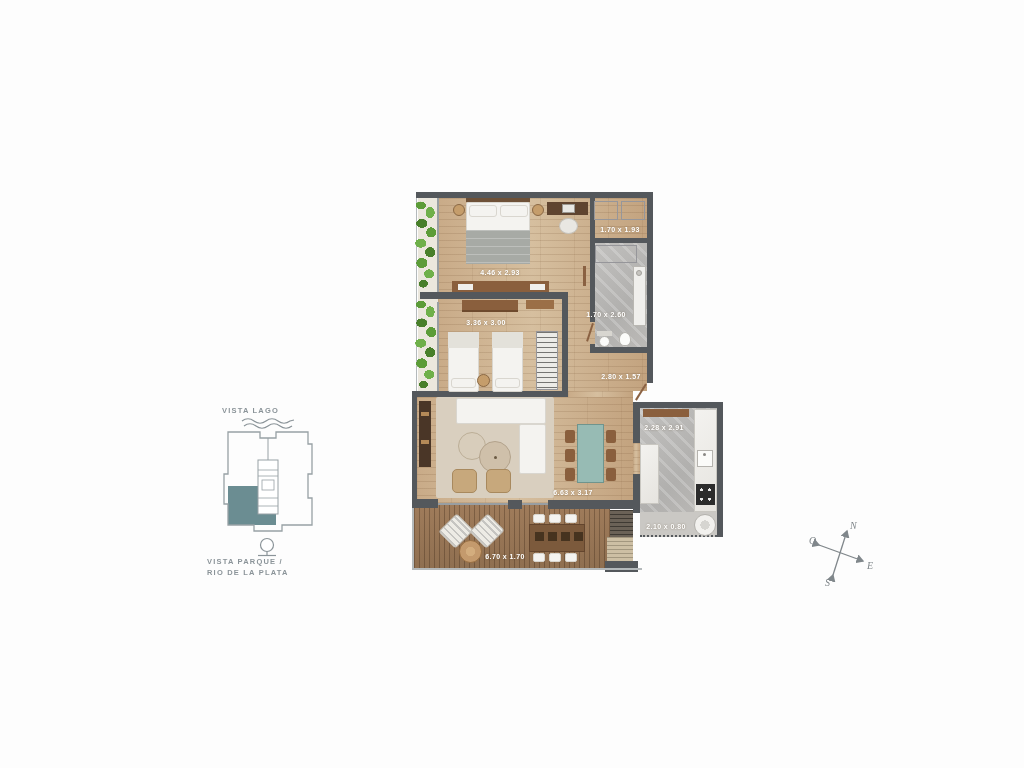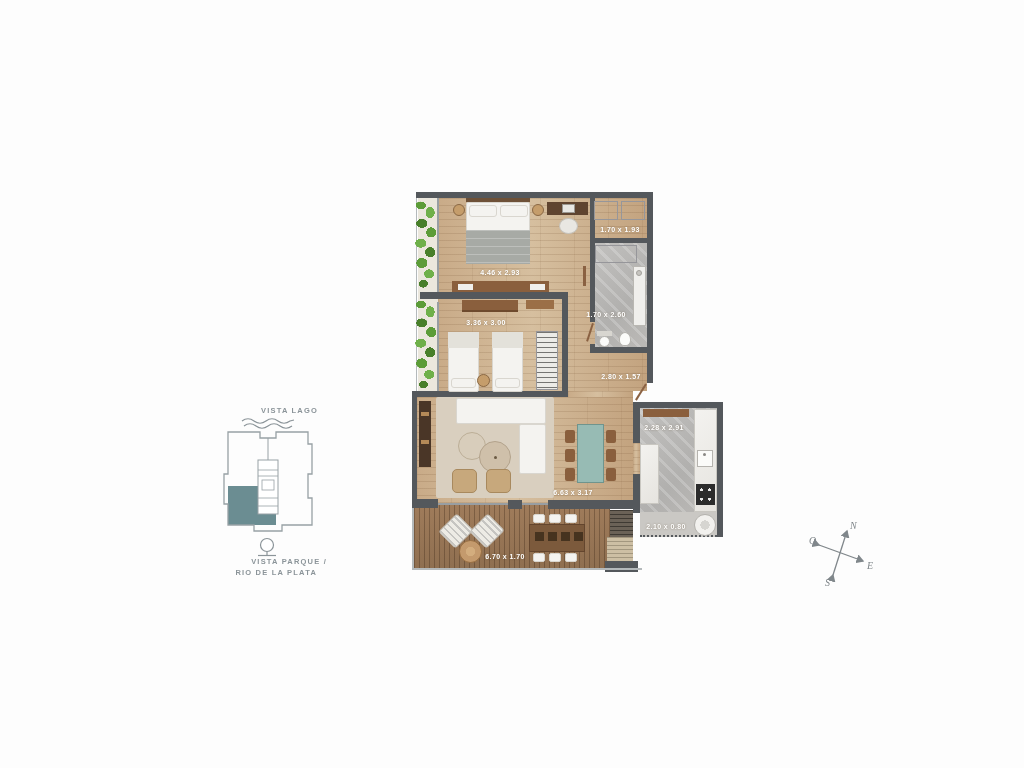--- a/index.html
+++ b/index.html
@@ -26,21 +26,21 @@
   .edge{position:absolute;background:#b4b9bb;}
   .door{position:absolute;background:#8a6142;}
   .white-box{background:#f4f3f0;border:1px solid #d9d6cf;box-sizing:border-box;border-radius:2px;}
   .circle{border-radius:50%;}
   .tan{background:#c59d6b;border:1px solid #8a6844;box-sizing:border-box;}
   .brown{background:#8a5f3d;}
   .lbl{position:absolute;width:90px;color:#fff;font-size:7px;font-weight:700;line-height:9px;
        letter-spacing:.4px;text-align:center;white-space:nowrap;
        text-shadow:0 0 2px rgba(90,70,40,.55);}
   .kp-text{position:absolute;color:#8b9499;font-size:7.5px;font-weight:600;letter-spacing:1.2px;
-       text-align:right;line-height:9px;white-space:nowrap;}
+       text-align:left;line-height:9px;white-space:nowrap;}
   .foliage{position:absolute;background-image:
     radial-gradient(9px 7px at 30% 6%,  #5c9c38 55%, rgba(0,0,0,0) 56%),
     radial-gradient(8px 10px at 66% 14%, #6fb04a 55%, rgba(0,0,0,0) 56%),
     radial-gradient(10px 8px at 34% 26%, #487f2a 55%, rgba(0,0,0,0) 56%),
     radial-gradient(9px 9px at 70% 36%,  #5c9c38 55%, rgba(0,0,0,0) 56%),
     radial-gradient(10px 8px at 30% 48%, #6fb04a 55%, rgba(0,0,0,0) 56%),
     radial-gradient(9px 9px at 66% 58%,  #487f2a 55%, rgba(0,0,0,0) 56%),
     radial-gradient(10px 9px at 34% 70%, #5c9c38 55%, rgba(0,0,0,0) 56%),
     radial-gradient(9px 8px at 62% 82%,  #6fb04a 55%, rgba(0,0,0,0) 56%),
     radial-gradient(8px 7px at 40% 93%,  #487f2a 55%, rgba(0,0,0,0) 56%);}
@@ -213,21 +213,21 @@
     <line x1="36" y1="78" x2="56" y2="78" stroke="#98a1a5" stroke-width="0.8"></line>
   </svg>
 
   <svg class="abs" style="left:257px;top:536px;" width="20" height="24" viewBox="0 0 20 24">
     <circle cx="10" cy="9" r="6.5" fill="#ffffff" stroke="#8b9499" stroke-width="1.2"></circle>
     <line x1="10" y1="15.5" x2="10" y2="19" stroke="#8b9499" stroke-width="1.2"></line>
     <line x1="1" y1="19.5" x2="19" y2="19.5" stroke="#8b9499" stroke-width="1.2"></line>
   </svg>
 
   <div class="kp-text" style="left:207px;top:557px;width:120px;">VISTA PARQUE /</div>
-  <div class="kp-text" style="left:197px;top:568px;width:120px;">RIO DE LA PLATA</div>
+  <div class="kp-text" style="left:207px;top:568px;width:120px;">RIO DE LA PLATA</div>
 
   <svg class="abs" style="left:806px;top:518px;" width="72" height="72" viewBox="0 0 72 72">
     <defs>
       <marker id="arrow" markerWidth="7" markerHeight="7" refX="5" refY="3.5" orient="auto">
         <path d="M0,0 L6,3.5 L0,7 Z" fill="#80878b"></path>
       </marker>
     </defs>
     <line x1="27" y1="57" x2="41" y2="13" stroke="#80878b" stroke-width="1.3" marker-start="url(#arrow)" marker-end="url(#arrow)"></line>
     <line x1="13" y1="27" x2="57" y2="43" stroke="#80878b" stroke-width="1.3" marker-start="url(#arrow)" marker-end="url(#arrow)"></line>
     <text x="44" y="11" font-family="Liberation Serif, serif" font-style="italic" font-size="10" fill="#80878b">N</text>

